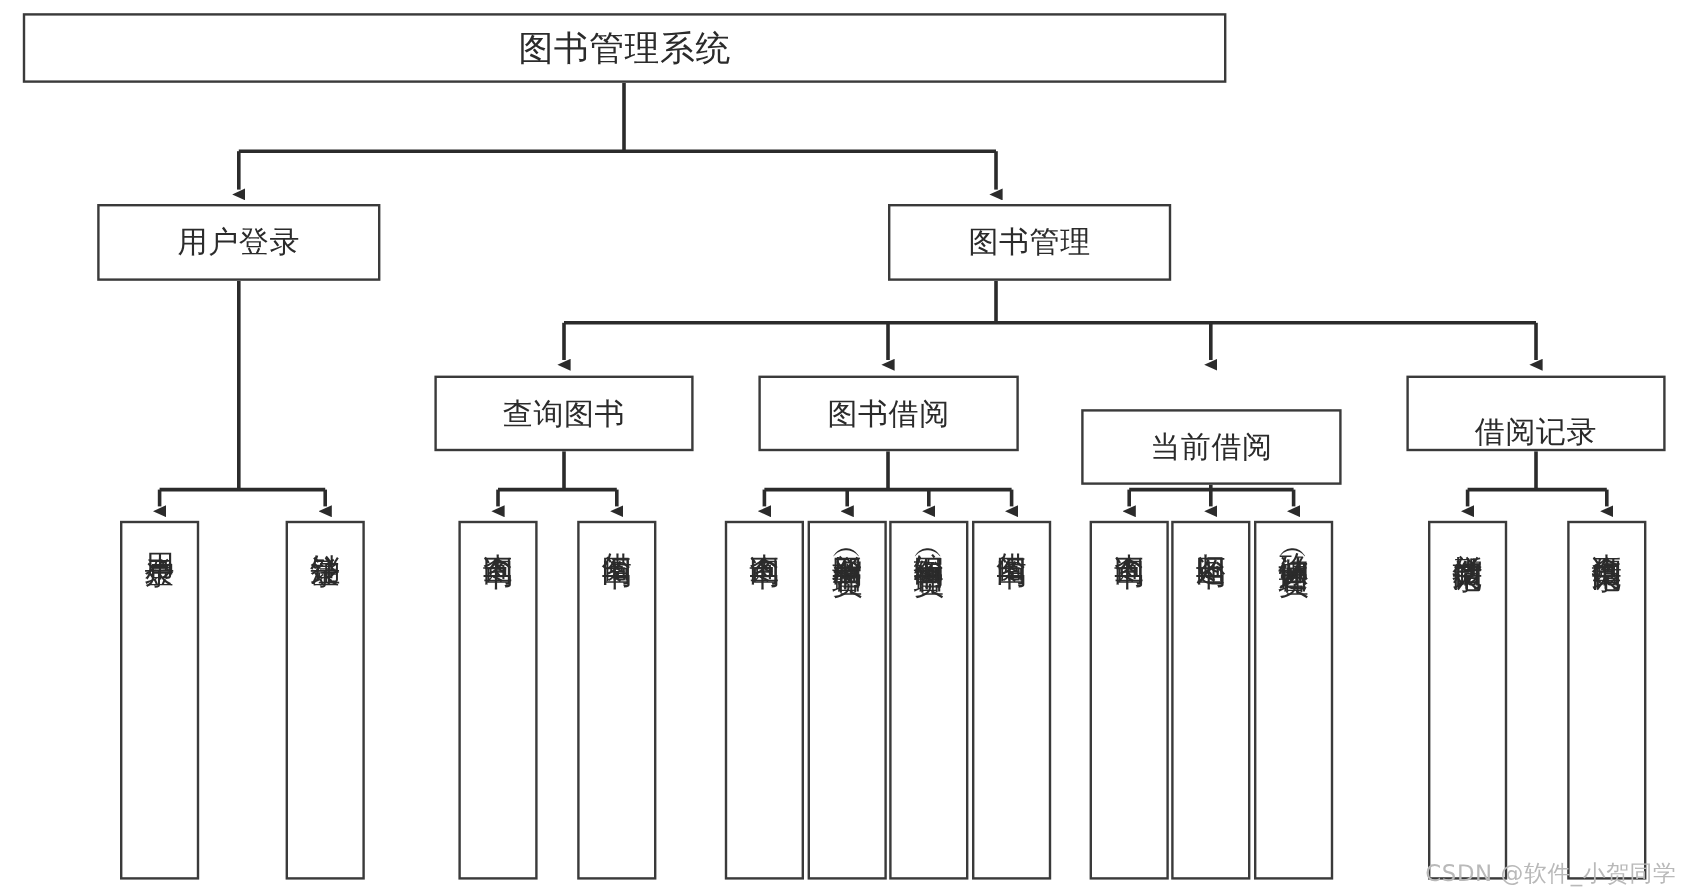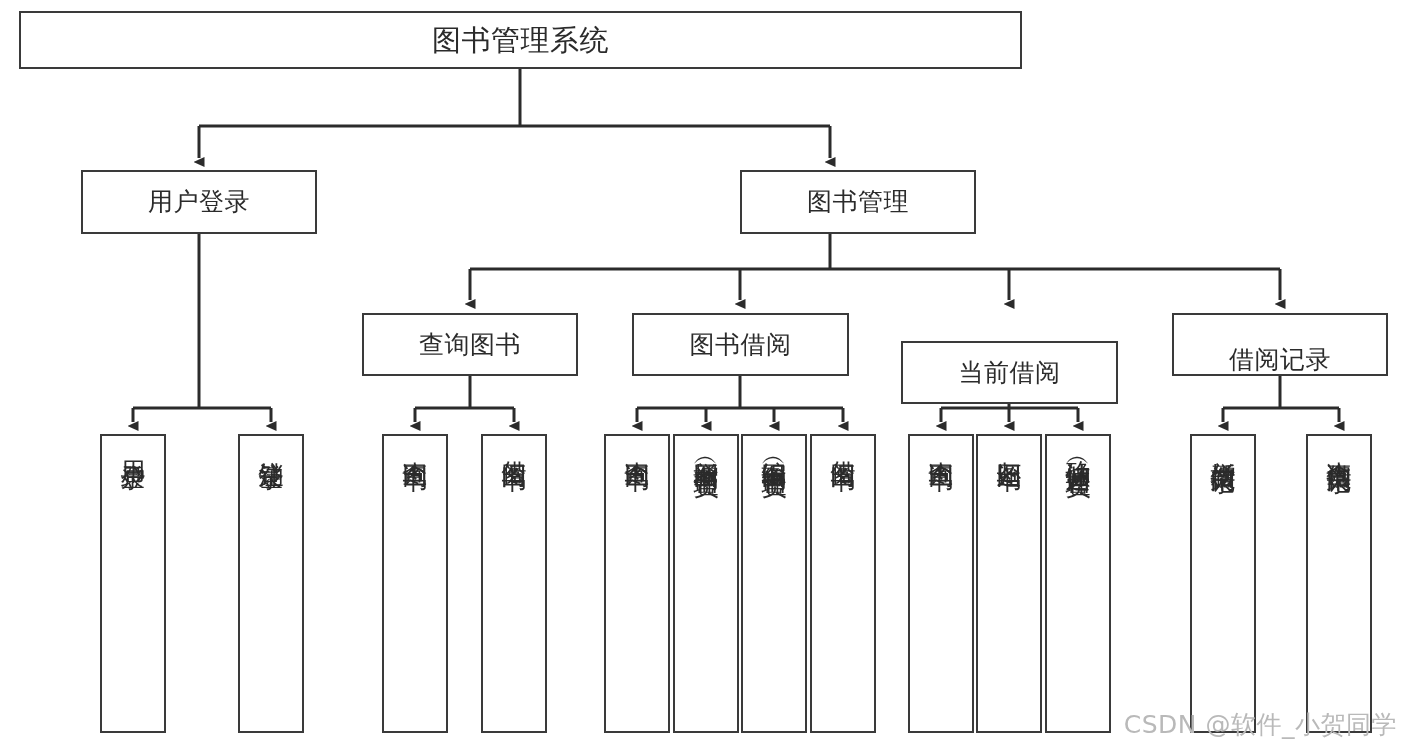--- a/index.html
+++ b/index.html
@@ -60,21 +60,21 @@
     text-orientation: upright;
     font-size: 25px;
     letter-spacing: 2px;
     line-height: 1;
     white-space: nowrap;
   }
   #watermark {
     position: absolute;
     right: 8px;
     bottom: 6px;
-    font-size: 25px;
+    font-size: 19px;
     color: #b9b9b9;
     letter-spacing: 0.5px;
     z-index: 5;
     white-space: nowrap;
     font-family: "DejaVu Sans", "Liberation Sans", sans-serif;
   }
 </style>
 </head>
 <body>
 

